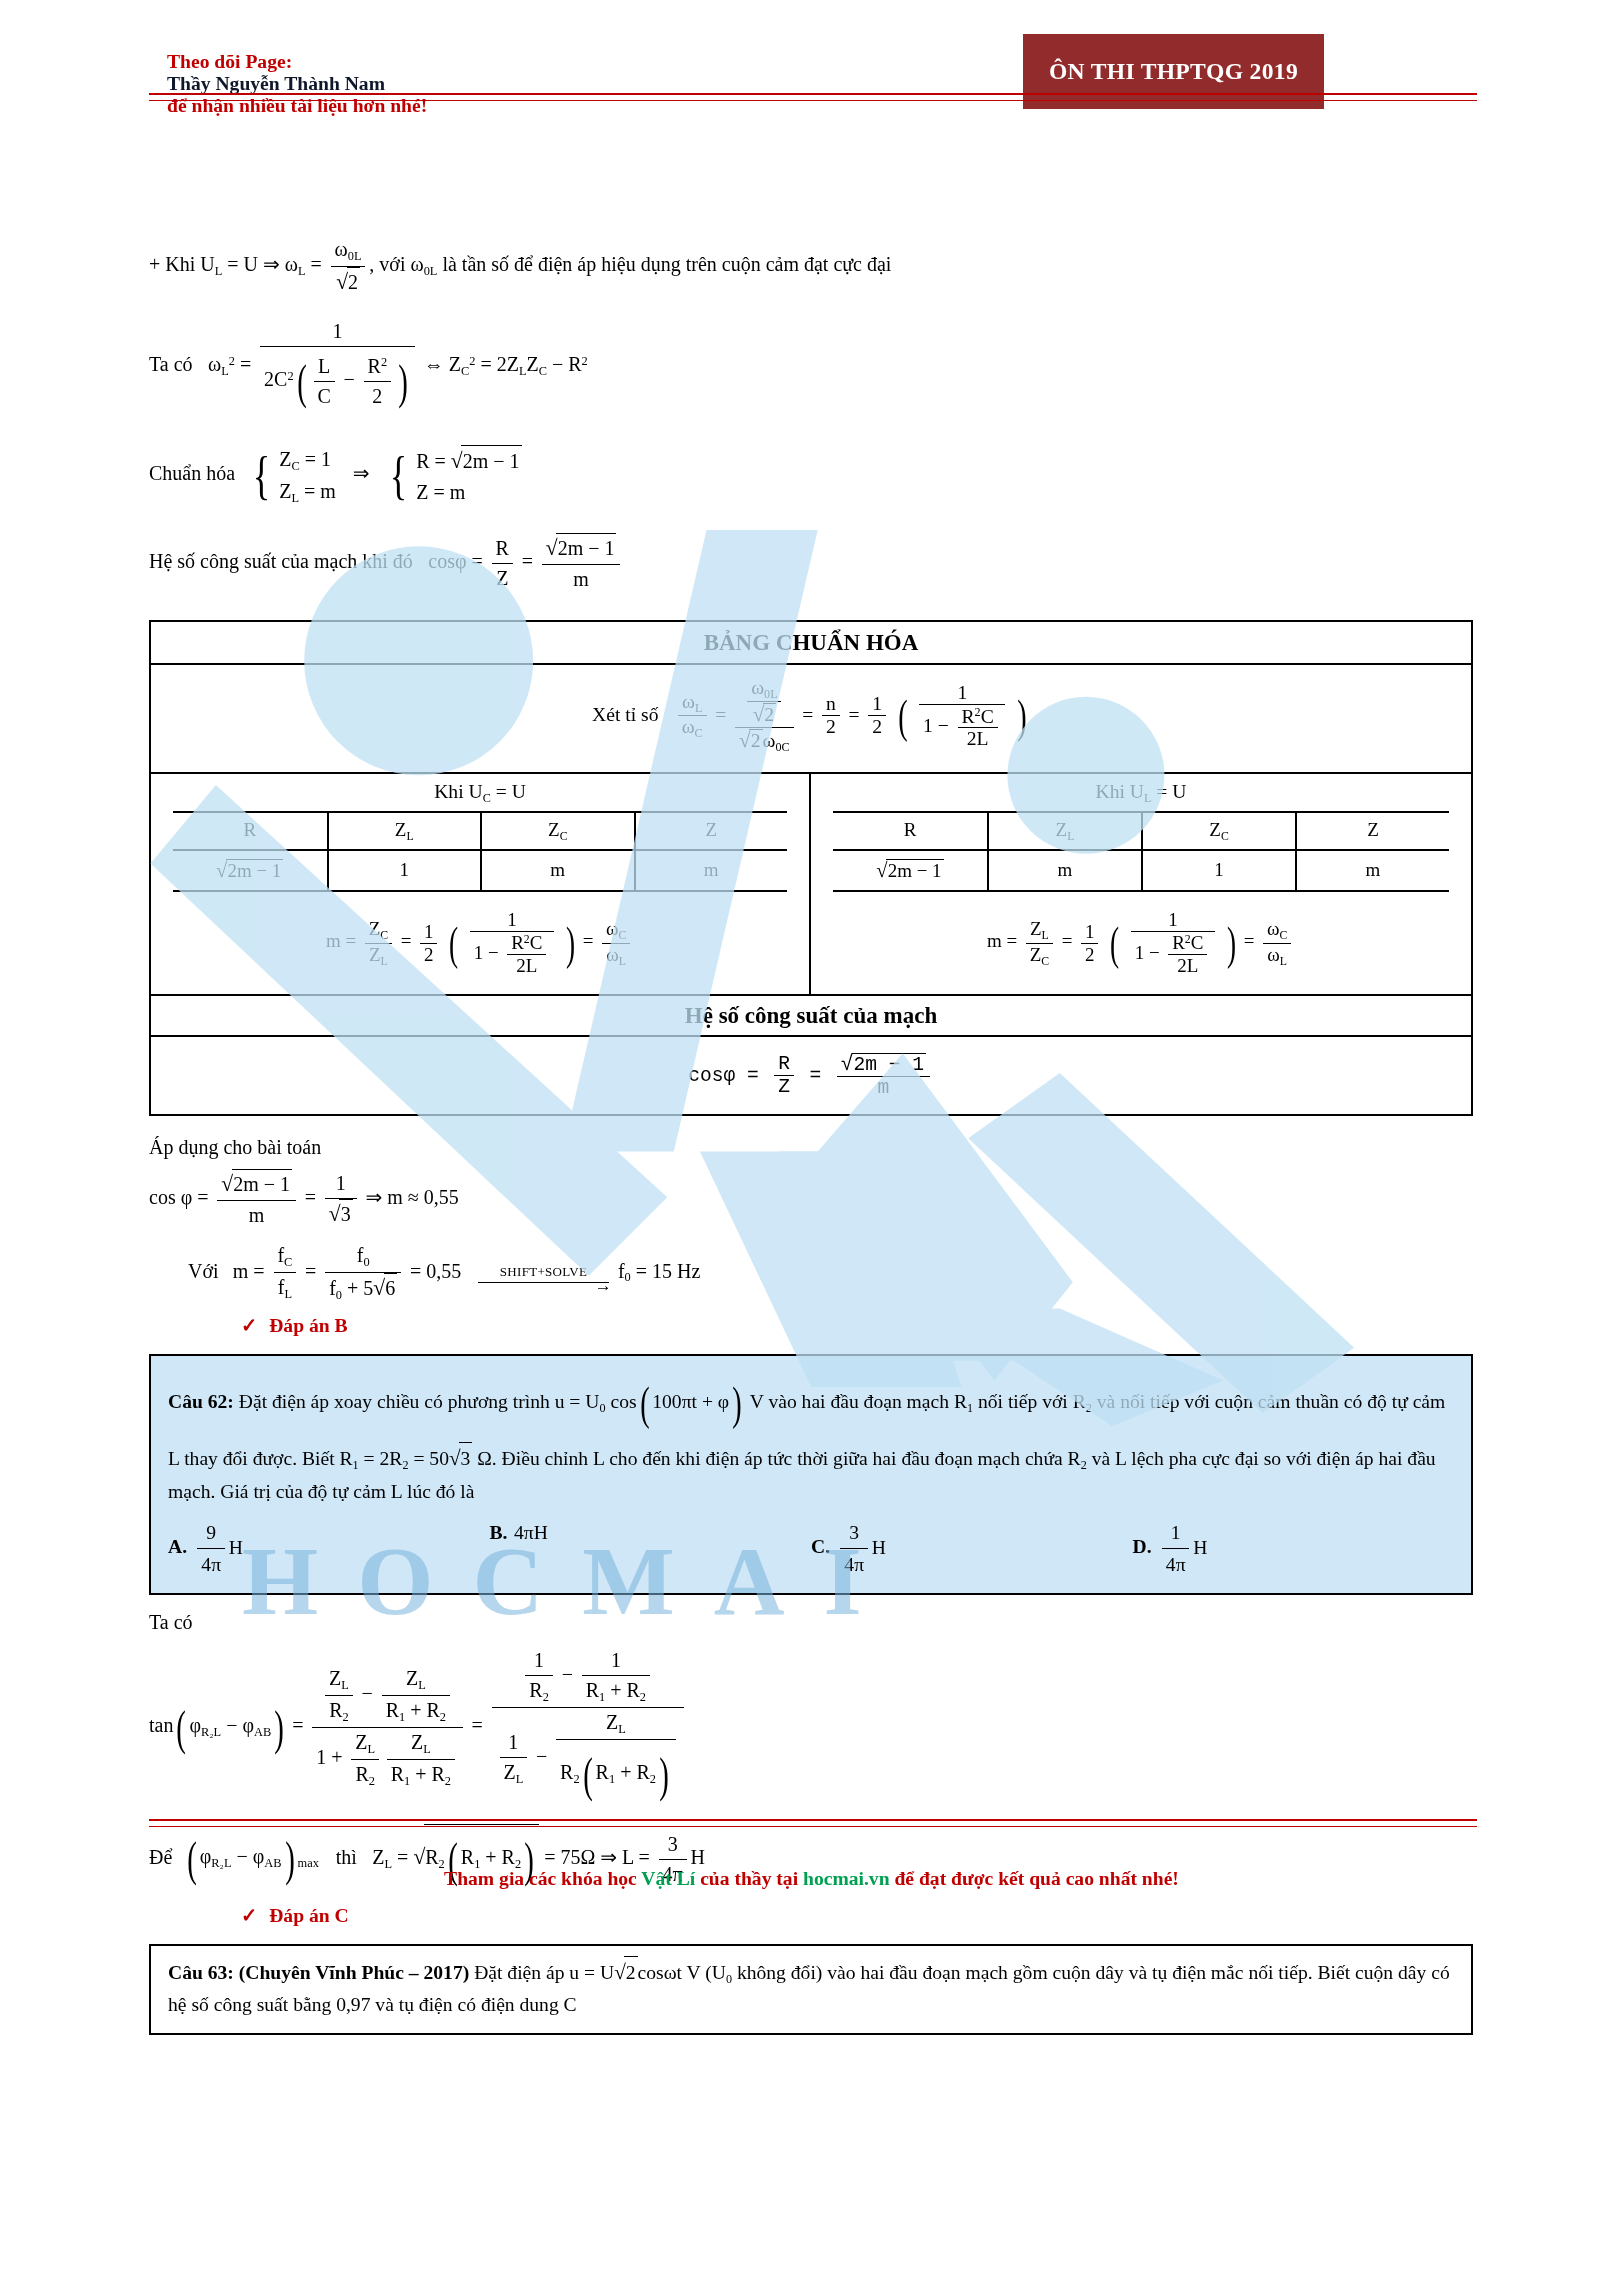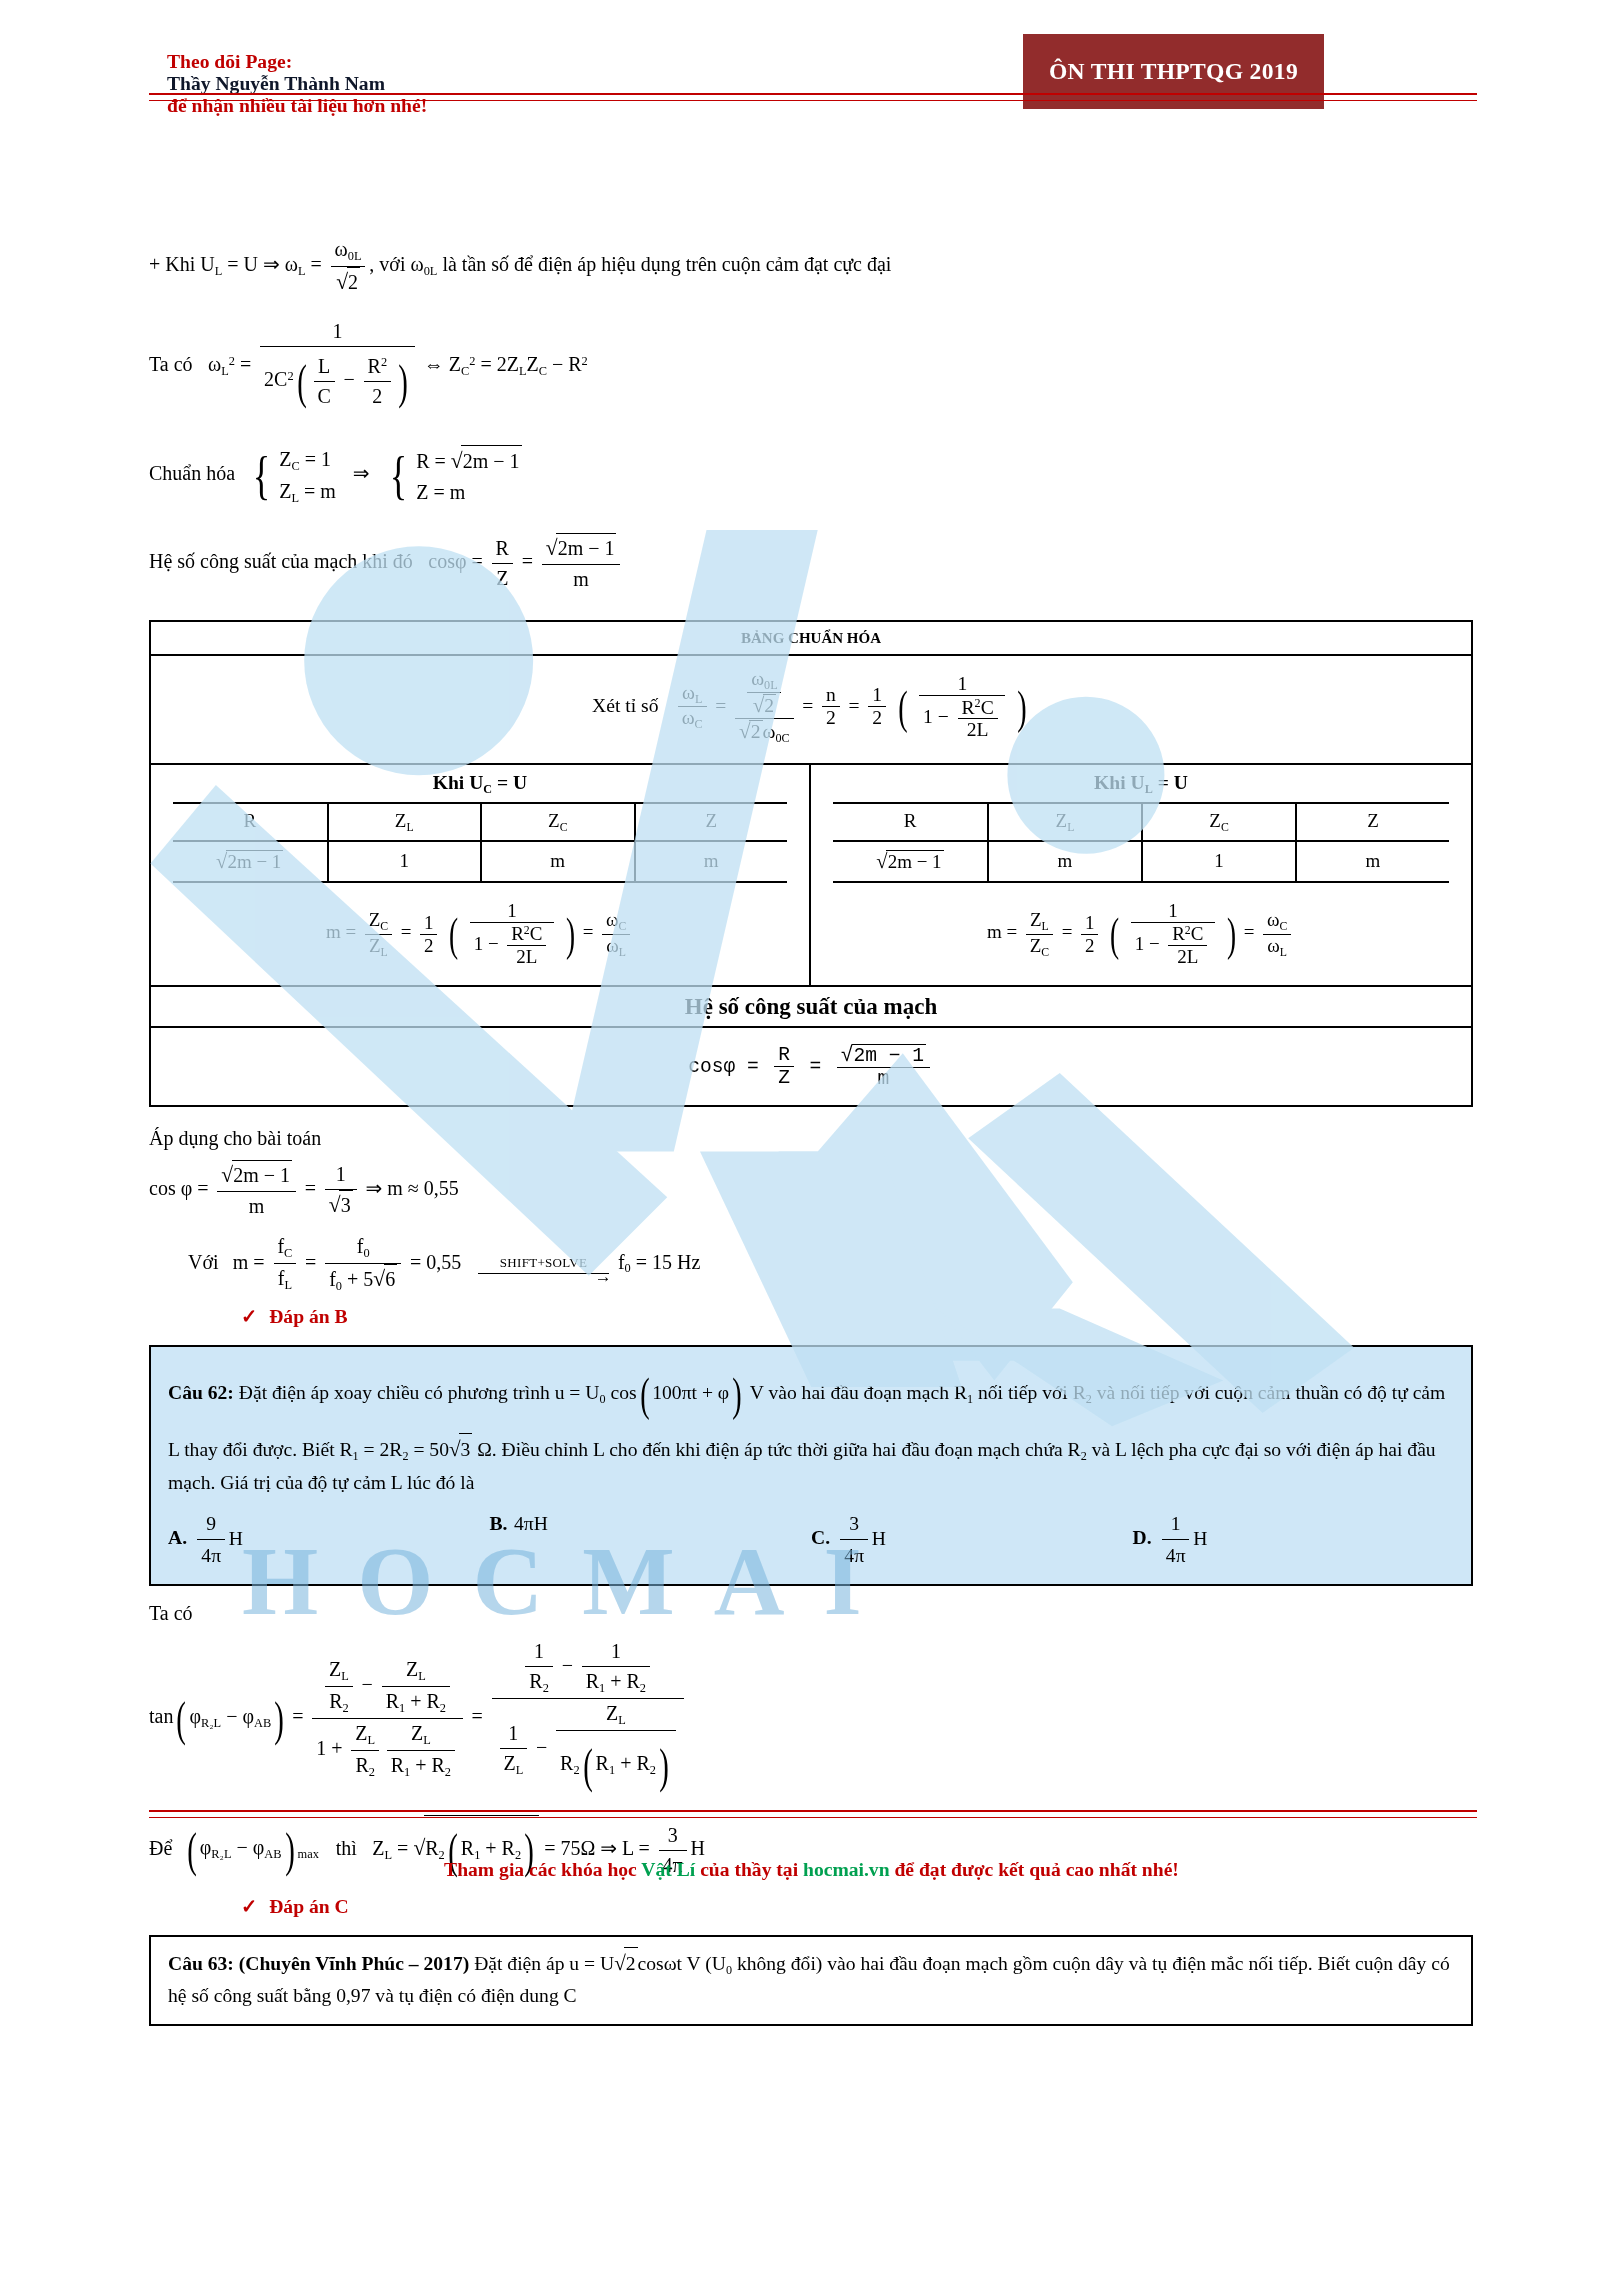--- a/index.html
+++ b/index.html
@@ -66,27 +66,27 @@
   .stack{display:inline-block;vertical-align:middle;text-align:left;}
   .stack > div{line-height:1.5;}
   .inline-mid{display:inline-block;vertical-align:middle;}
 
   
   .bch{
     position:relative;margin:26px 0 0 0;border:2px solid #000;width:1324px;box-sizing:border-box;
     background:transparent;
   }
   .bch-title{
-    text-align:center;font-weight:bold;font-size:15px;padding:7.9px 0 6.5px;
+    text-align:center;font-weight:bold;font-size:23px;padding:7.9px 0 6.5px;
   }
   .bch-row1{border-top:2px solid #000;padding:11.8px 0 17px;text-align:center;font-size:19.6px;}
   .halves{display:flex;border-top:2px solid #000;}
   .half{flex:1 1 50%;box-sizing:border-box;}
   .half.left{border-right:2px solid #000;}
-  .half-title{text-align:center;font-weight:bold;font-size:19.6px;padding:6.5px 0 5.2px;}
+  .half-title{text-align:center;font-weight:normal;font-size:19.6px;padding:6.5px 0 5.2px;}
   .grid4{display:flex;border-top:2px solid #000;border-bottom:2px solid #000;}
   .grid4 .c{flex:1 1 25%;text-align:center;font-size:19px;padding:5.9px 0;box-sizing:border-box;}
   .grid4 .c + .c{border-left:2px solid #000;}
   .grid4.vals .c{padding:7.9px 0;}
   .inner-pad{margin:0 22px;}
   .half-form{text-align:center;font-size:19px;padding:17px 0 17px;}
   .hs-title{border-top:2px solid #000;text-align:center;font-weight:bold;font-size:23px;padding:7.2px 0 5.9px;}
   .hs-form{border-top:2px solid #000;text-align:center;font-size:19.6px;padding:14.4px 0 15.7px;font-family:Liberation Mono, monospace;}
 
   

